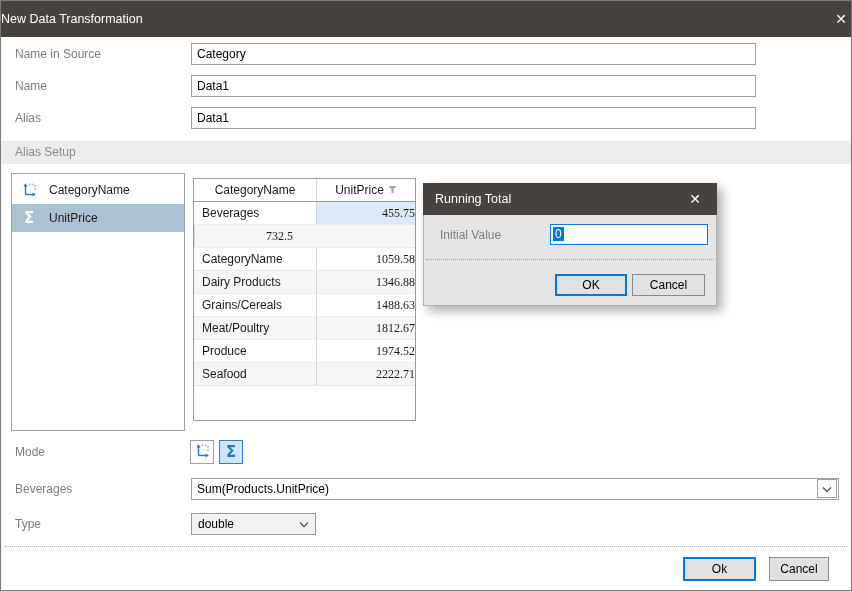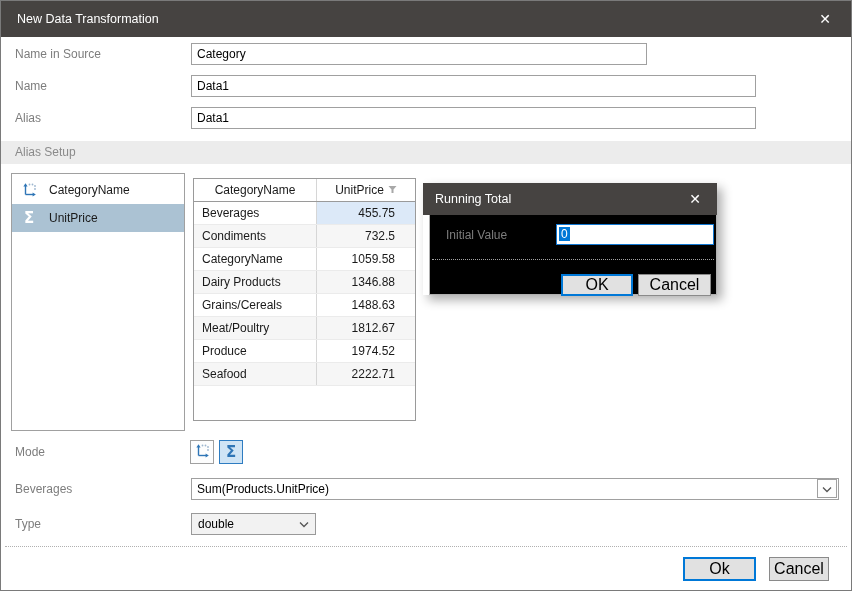--- a/index.html
+++ b/index.html
@@ -6,21 +6,21 @@
   html,body { background:#fff; }
   .dialog {
     position:relative; width:852px; height:591px;
     border:1px solid #7a7a7a; background:#fff; overflow:hidden;
     font-family:"Liberation Sans", sans-serif; font-size:12px; color:#1a1a1a;
   }
   
   .titlebar {
     position:absolute; left:0; top:0; right:0; height:36px;
     background:#464341; color:#fff; display:flex; align-items:center;
-    padding:0 16px; font-size:12.5px;
+    padding:0 0; font-size:12.5px;
   }
   .titlebar .t { flex:1; }
   .close-btn { width:20px; text-align:center; font-size:14px; cursor:default; color:#fff; }
   
   .flabel { position:absolute; left:14px; height:22px; line-height:22px; color:#7d7d7d; }
   .tb {
     position:absolute; height:22px; border:1px solid #a0a0a0; background:#fff;
     font-family:"Liberation Sans", sans-serif; font-size:12px; color:#000;
     padding:0 5px; outline:none;
   }
@@ -43,43 +43,43 @@
   .grid {
     position:absolute; left:192px; top:177px; width:223px; height:243px;
     border:1px solid #9a9a9a; background:#fff;
   }
   .g-head { display:flex; height:23px; border-bottom:1px solid #9a9a9a; background:#fff; }
   .g-h1 { width:122px; display:flex; align-items:center; justify-content:center; }
   .g-h2 { width:99px; display:flex; align-items:center; justify-content:center; gap:4px; border-left:1px solid #d6d6d6; }
   .g-row { display:flex; height:23px; border-bottom:1px solid #ebebeb; }
   .g-row.alt { background:#f6f6f6; }
   .g-c1 { width:122px; padding-left:8px; display:flex; align-items:center; }
-  .g-c2 { width:99px; padding-right:20px; display:flex; align-items:center; justify-content:flex-end; border-left:1px solid #d6d6d6; }
+  .g-c2 { width:99px; padding-right:0; display:flex; align-items:center; justify-content:flex-end; border-left:1px solid #d6d6d6;font-family:Liberation Serif, serif; }
   .g-c2.focused { background:#dce9f8; }
   
   .rt {
     position:absolute; left:422px; top:182px; width:294px;
     box-shadow:5px 5px 10px rgba(0,0,0,0.32);
   }
   .rt-title {
     height:32px; background:#464341; color:#fff; display:flex; align-items:center;
     padding:0 12px; font-size:12.5px;
   }
   .rt-title .t { flex:1; }
-  .rt-body { position:relative; height:80px; background:#000000; border:1px solid #b0b0b0; border-top:none;margin-left:6px; }
+  .rt-body { position:relative; height:91px; background:#e5e5e5; border:1px solid #b0b0b0; border-top:none; }
   .rt-label { position:absolute; left:16px; top:10px; height:20px; line-height:20px; color:#7d7d7d; }
   .rt-input {
     position:absolute; left:126px; top:9px; width:158px; height:21px;
     border:1px solid #1177d1; background:#fff; padding:1px 2px; line-height:17px;
   }
   .sel-text { background:#0078d7; color:#fff; padding:0 2px; }
   .rt-dotted { position:absolute; left:2px; right:2px; top:44px; border-top:1px dotted #a3a3a3; }
   .btn {
     position:absolute; height:22px; background:#e1e1e1; border:1px solid #8a8a8a;
-    display:flex; align-items:center; justify-content:center; font-size:16px; color:#000; cursor:default;
+    display:flex; align-items:center; justify-content:center; font-size:12px; color:#000; cursor:default;
   }
   .btn.primary { border:2px solid #0078d7; }
   
   .mode-btn {
     position:absolute; width:24px; height:24px; border:1px solid #a0a0a0; background:#fdfdfd;
     display:flex; align-items:center; justify-content:center;
   }
   .mode-btn.selected { border:1px solid #2e7cc1; background:#cfe4f5; }
   
   .dd-btn {
@@ -99,21 +99,21 @@
 <body>
 
 <div class="dialog">
 
   <div class="titlebar">
     <span class="t">New Data Transformation</span>
     <span class="close-btn">✕</span>
   </div>
 
   <div class="flabel" style="top:42px;">Name in Source</div>
-  <input class="tb" style="left: 190px; top: 42px; width: 456px;" value="Category">
+  <input class="tb" style="left: 190px; top: 42px; width: 565px;" value="Category">
 
   <div class="flabel" style="top:74px;">Name</div>
   <input class="tb" style="left: 190px; top: 74px; width: 565px;" value="Data1">
 
   <div class="flabel" style="top:106px;">Alias</div>
   <input class="tb" style="left: 190px; top: 106px; width: 565px;" value="Data1">
 
   <div class="section">Alias Setup</div>
 
   <div class="fieldlist">
@@ -148,21 +148,20 @@
             <path d="M0.5,1 H8.5 L5.5,4.5 V8 H3.5 V4.5 Z" fill="#a8a8a8"></path>
           </svg>
         </span>
       </div>
     </div>
     <div class="g-row">
       <div class="g-c1">Beverages</div>
       <div class="g-c2 focused">455.75</div>
     </div>
     <div class="g-row alt">
-      <div class="g-c1">Condiments</div>
       <div class="g-c2">732.5</div>
     </div>
     <div class="g-row">
       <div class="g-c1">CategoryName</div>
       <div class="g-c2">1059.58</div>
     </div>
     <div class="g-row alt">
       <div class="g-c1">Dairy Products</div>
       <div class="g-c2">1346.88</div>
     </div>

